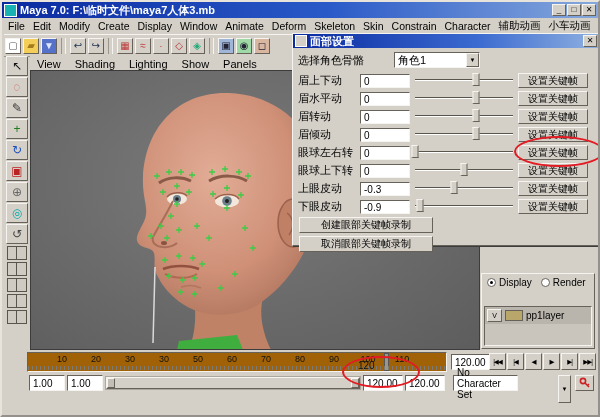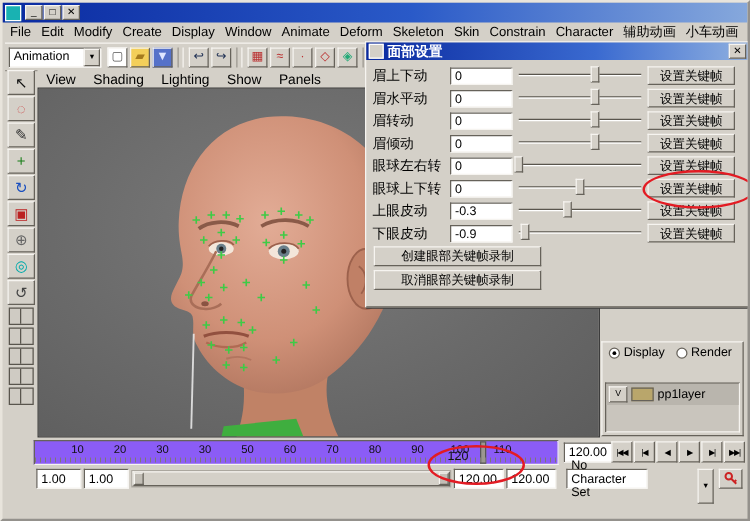--- a/index.html
+++ b/index.html
@@ -53,21 +53,21 @@
   .dcombo{width:86px;height:16px;background:#fff;border:1px solid;border-color:#66625a #f6f4f0 #f6f4f0 #66625a;display:flex;align-items:center;justify-content:space-between;font-size:11px;padding-left:3px;box-sizing:border-box;}
   .drow{height:18px;display:flex;align-items:flex-end;}
   .dlabel{width:62px;font-size:11px;white-space:nowrap;}
   .dinput{width:50px;height:14px;flex:none;}
   .dslider{position:relative;width:102px;height:16px;margin:0 3px;flex:none;}
   .dtrack{position:absolute;left:2px;right:2px;top:7px;height:0;border-top:1px solid #59554d;border-bottom:1px solid #fff;}
   .dhandle{position:absolute;top:1px;width:7px;height:13px;background:#d4d0c8;border:1px solid;border-color:#f6f4f0 #66625a #66625a #f6f4f0;transform:translateX(-50%);box-sizing:border-box;}
   .dbtn{width:70px;height:15px;font-size:10px;background:#d4d0c8;border:1px solid;border-color:#f6f4f0 #66625a #66625a #f6f4f0;padding:0;font-family:inherit;display:flex;align-items:center;justify-content:center;box-sizing:border-box;}
   .bigbtn{display:block;width:134px;height:16px;font-size:10px;margin:3px 0 0 1px;background:#d4d0c8;border:1px solid;border-color:#f6f4f0 #66625a #66625a #f6f4f0;font-family:inherit;padding:0;box-sizing:border-box;}
   #timeline{position:absolute;left:2px;top:350px;right:2px;height:20px;}
-  #timeslider{position:absolute;left:23px;width:420px;top:0;height:20px;background:#8b5cf6;box-sizing:border-box;}
+  #timeslider{position:absolute;left:23px;width:420px;top:0;height:20px;background:#a16207;box-sizing:border-box;}
   #timeslider::after{content:"";position:absolute;left:0;right:0;bottom:1px;height:4px;background:repeating-linear-gradient(90deg,#7d7a74 0 1px,transparent 1px 4px);}
   .tick{position:absolute;top:1px;font-size:9px;transform:translateX(-50%);color:#111;}
   #marker{position:absolute;left:356px;top:0;bottom:0;width:5px;background:#9b978f;border:1px solid #555;box-sizing:border-box;}
   #framelabel{position:absolute;left:330px;bottom:0;font-size:10px;color:#111;z-index:2;}
   #curtime{position:absolute;left:447px;top:2px;width:44px;height:16px;}
   #playback{position:absolute;right:0;top:1px;display:flex;gap:1px;}
   .pbtn{width:17px;height:17px;font-size:6.5px;display:flex;align-items:center;justify-content:center;background:#d4d0c8;border:1px solid;border-color:#f6f4f0 #66625a #66625a #f6f4f0;box-sizing:border-box;letter-spacing:-1px;}
   #rangerow{position:absolute;left:2px;top:372px;right:2px;height:18px;}
   .rf{position:absolute;top:1px;width:36px;height:16px;}
   .w40{width:40px;}
@@ -80,20 +80,21 @@
   #ann1{left:512px;top:134px;width:86px;height:27px;}
   #ann2{left:340px;top:354px;width:74px;height:28px;}
 </style>
 </head>
 <body>
 
 <div id="win">
 
   <div id="titlebar">
     <span class="appicon"></span>
+    <span id="title">Maya 7.0: F:\临时文件\maya7人体3.mb</span>
     <span class="winbtns">
       <span class="wbtn">_</span>
       <span class="wbtn">□</span>
       <span class="wbtn">✕</span>
     </span>
   </div>
 
   <div id="menubar">
       <span class="menu-item">File</span>
       <span class="menu-item">Edit</span>
@@ -106,24 +107,20 @@
       <span class="menu-item">Skeleton</span>
       <span class="menu-item">Skin</span>
       <span class="menu-item">Constrain</span>
       <span class="menu-item">Character</span>
       <span class="menu-item">辅助动画</span>
       <span class="menu-item">小车动画</span>
       <span class="menu-item">帮助</span>
     </div>
 
   <div id="toolbar">
-    <span id="modebox">
-      <span>Animation</span>
-      <span class="combo-arrow">▼</span>
-    </span>
     <span id="toolbar-icons">
         <span class="tico out" style="background: rgb(255, 255, 255); color: rgb(85, 85, 85);">▢</span>
         <span class="tico out" style="background: rgb(243, 207, 90); color: rgb(165, 123, 30);">▰</span>
         <span class="tico out" style="background: rgb(85, 113, 201); color: rgb(223, 230, 255);">▼</span>
         <span class="tsep"></span>
         <span class="tico out" style="background: rgb(212, 208, 200); color: rgb(34, 51, 85);">↩</span>
         <span class="tico out" style="background: rgb(212, 208, 200); color: rgb(34, 51, 85);">↪</span>
         <span class="tsep"></span>
         <span class="tico out" style="background: rgb(212, 208, 200); color: rgb(187, 51, 51);">▦</span>
         <span class="tico out" style="background: rgb(212, 208, 200); color: rgb(187, 51, 51);">≈</span>
@@ -225,20 +222,27 @@
     </div>
   </div>
 
   <div id="dlg">
     <div class="dtitle">
       <span class="dicon"></span>
       <span>面部设置</span>
       <span class="wbtn dclose">✕</span>
     </div>
     <div class="dbody">
+      <div class="dheader">
+        <span class="dhlabel">选择角色骨骼</span>
+        <span class="dcombo">
+          <span>角色1</span>
+          <span class="combo-arrow">▼</span>
+        </span>
+      </div>
       <div id="dialog-rows">
           <div class="drow">
             <span class="dlabel">眉上下动</span>
             <span class="dinput field">0</span>
             <span class="dslider">
               <span class="dtrack"></span>
               <span class="dhandle" style="left: 62%;"></span>
             </span>
             <button class="dbtn">设置关键帧</button>
           </div>

